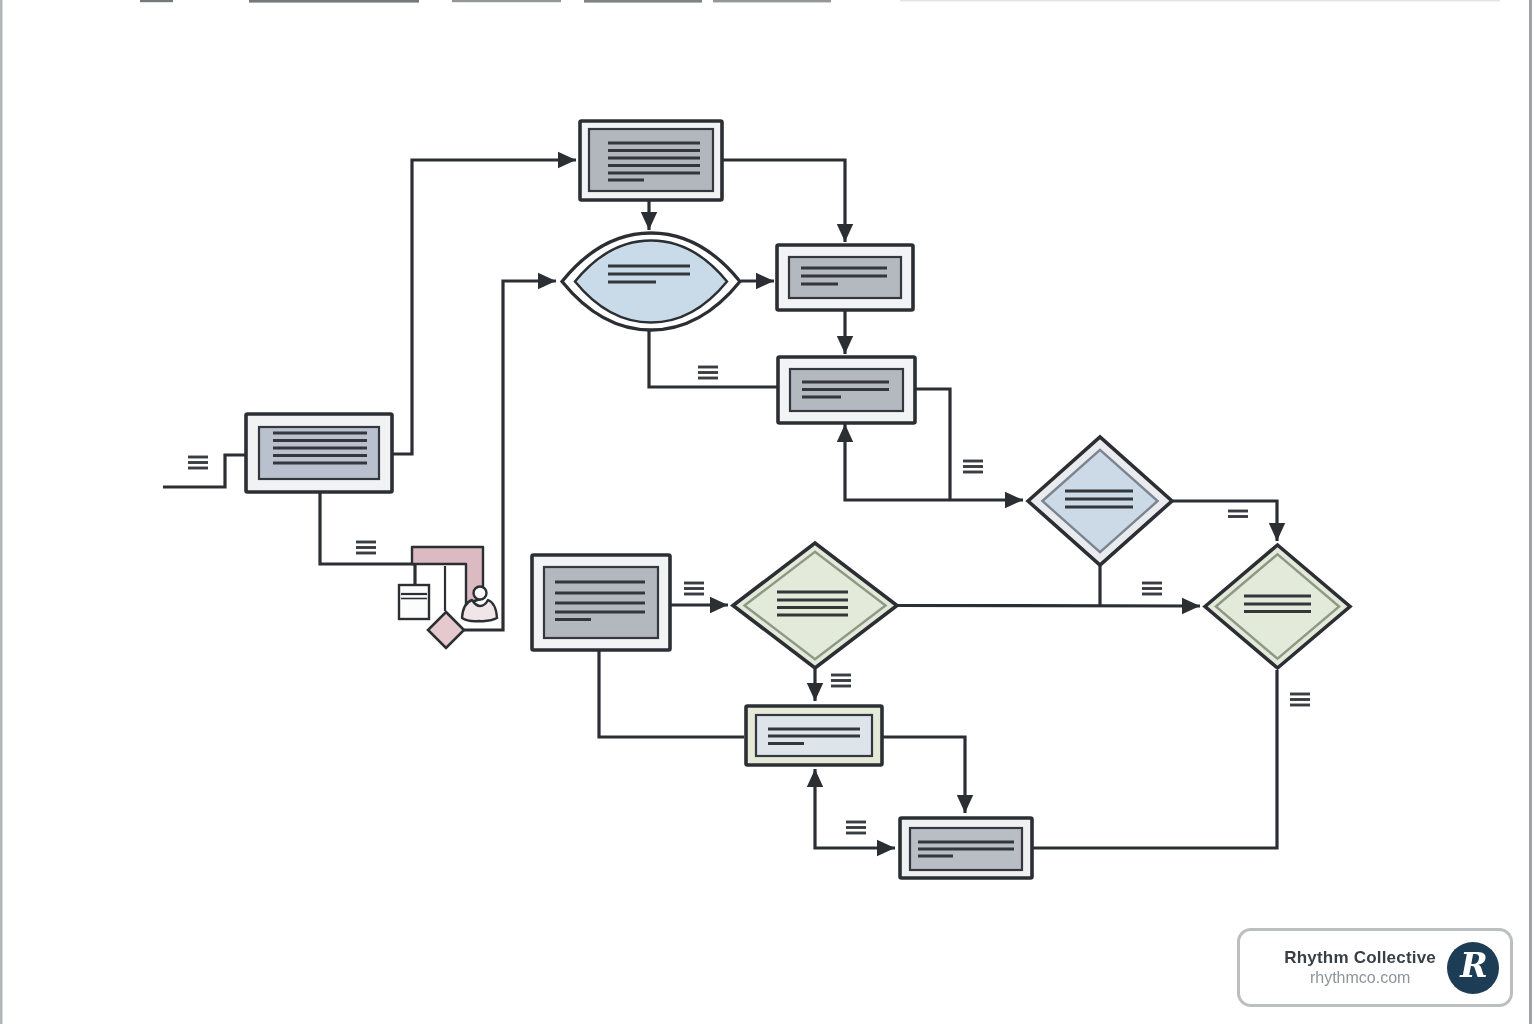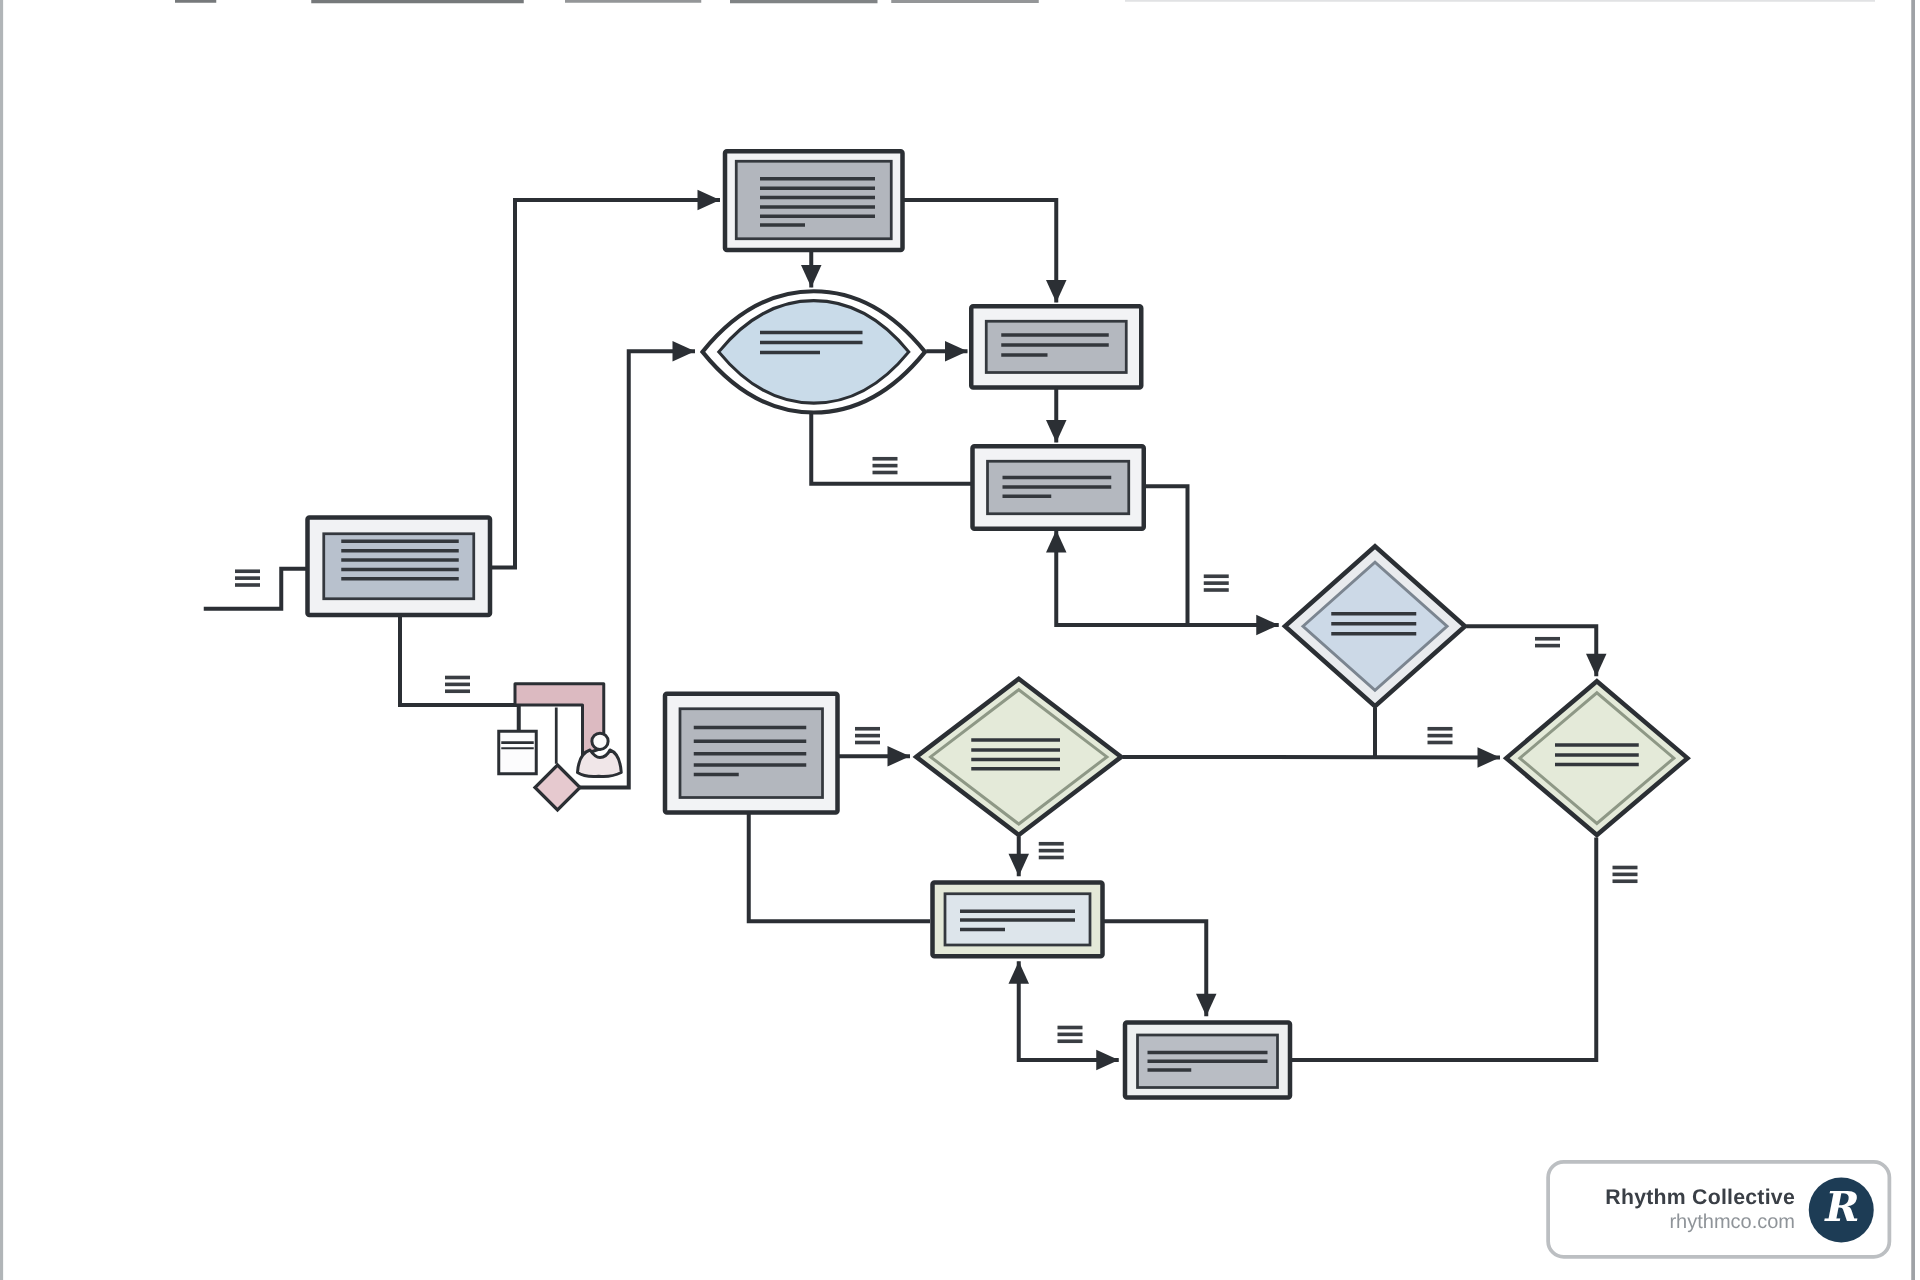--- a/index.html
+++ b/index.html
@@ -4,21 +4,21 @@
 <style>
   html,body{margin:0;padding:0;background:#ffffff;}
   .stage{position:relative;width:1536px;height:1024px;background:#ffffff;overflow:hidden;
          font-family:"Liberation Sans",sans-serif;}
   svg{position:absolute;left:0;top:0;}
   .badge{position:absolute;left:1237px;top:928px;width:276px;height:79px;box-sizing:border-box;
          background:#ffffff;border:3px solid #bcbfc2;border-radius:14px;
          display:flex;align-items:center;justify-content:flex-end;gap:11px;padding-right:11px;}
   .badge-text{text-align:right;line-height:1.2;}
   .brand{font-weight:700;font-size:17px;color:#3a3f46;letter-spacing:.2px;white-space:nowrap;}
-  .url{font-size:16px;color:#8f9499;white-space:nowrap;}
+  .url{font-size:16px;color:#8f9499;white-space:nowrap;text-align:center;}
   .logo{width:52px;height:52px;border-radius:50%;display:flex;align-items:center;justify-content:center;flex:0 0 auto;}
   .logo span{font-family:"DejaVu Serif",serif;font-style:italic;font-weight:bold;
              font-size:33px;color:#ffffff;transform:translate(1px,-2px);}
 </style>
 </head>
 <body>
 
 <div class="stage">
   <svg id="diagram-svg" width="1536" height="1024" viewBox="0 0 1536 1024">
       <g>

